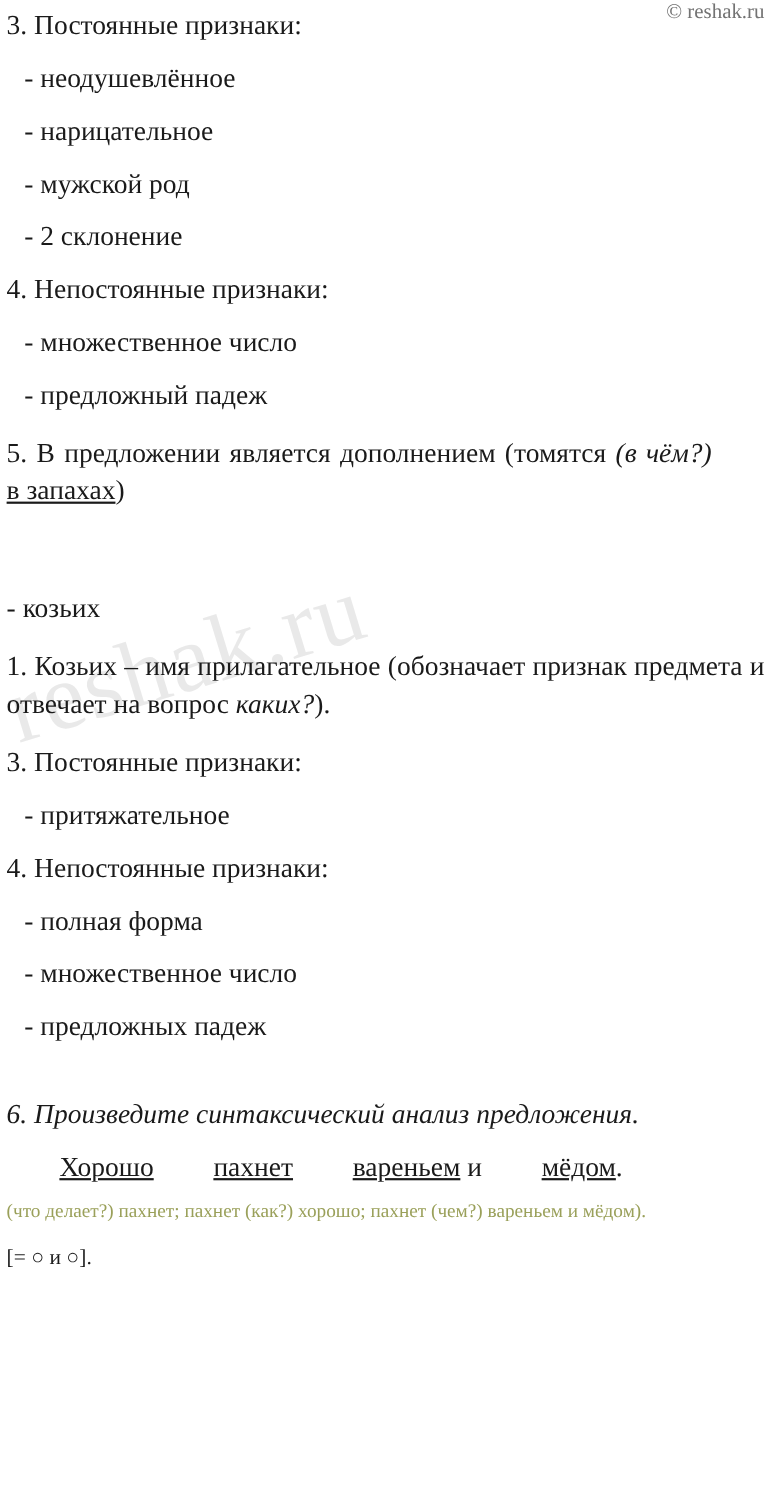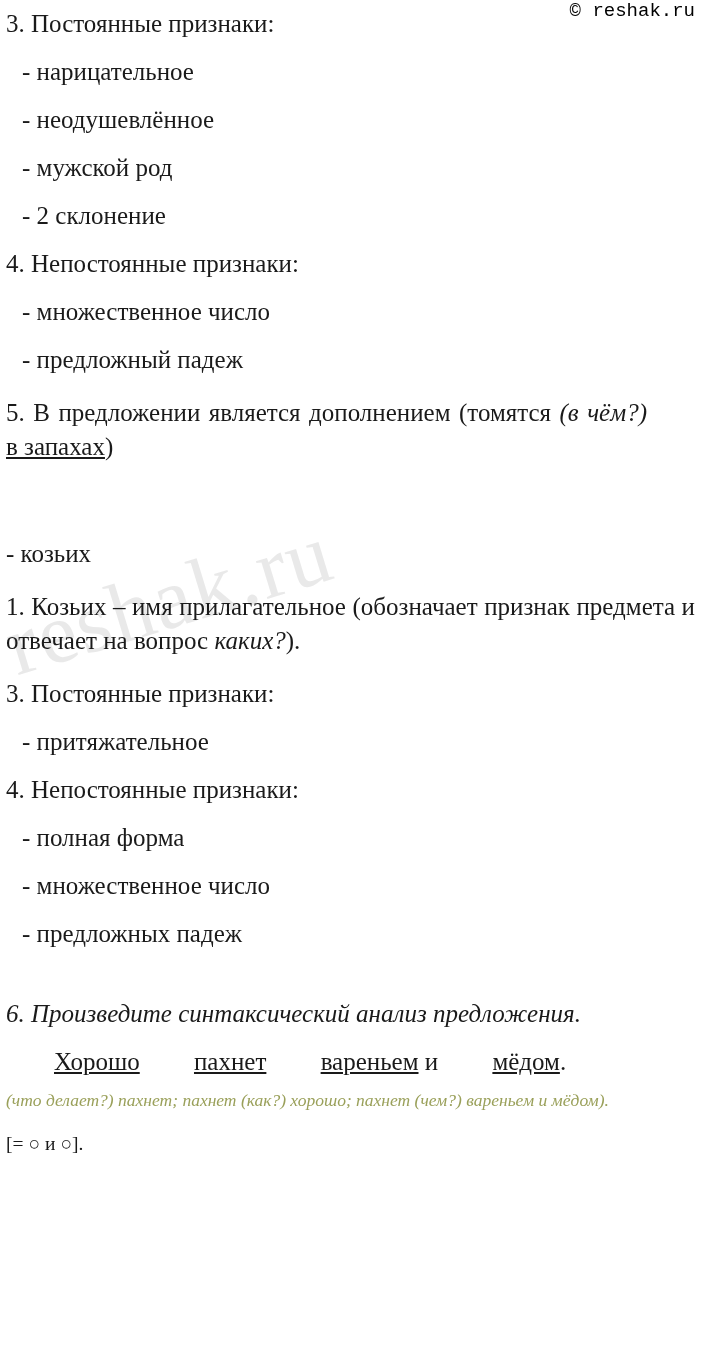--- a/index.html
+++ b/index.html
@@ -19,23 +19,23 @@
     position: relative;
     width: 701px;
     min-height: 1364px;
     padding: 0;
     box-sizing: border-box;
   }
   .watermark-corner {
     position: absolute;
     top: 0px;
     right: 6px;
-    font-family: Liberation Mono, monospace;
+    font-family: Liberation Serif, serif;
     font-size: 19px;
-    color: #000000;
+    color: #737373;
     white-space: nowrap;
     text-align: center;
   }
   .watermark-big {
     position: absolute;
     left: -6px;
     top: 600px;
     font-family: "Liberation Serif", serif;
     font-size: 86px;
     color: rgba(120, 120, 120, 0.16);
@@ -66,40 +66,39 @@
   .just-block {
     margin-top: 12px;
     margin-bottom: 12px;
   }
   .gap-lg { height: 54px; }
   .gap-md { height: 10px; }
   i, .ital { font-style: italic; margin-top: 32px; }
   .u { text-decoration: underline; margin-left: 48px; }
   .green-note {
     color: #9aa05a;
-    font-style: italic;
     font-size: 17.5px;
     line-height: 28px;
     text-align: justify;
   }
   .scheme { font-size: 19.5px; line-height: 40px; }
 </style>
 </head>
 <body>
 
 <div class="page">
 
   <div class="watermark-big">reshak.ru</div>
   <div class="watermark-corner">© reshak.ru</div>
 
   <div class="content">
 
     <p class="lvl0">3. Постоянные признаки:</p>
+    <p class="lvl1">- неодушевлённое</p>
     <p class="lvl1">- нарицательное</p>
-    <p class="lvl1">- неодушевлённое</p>
     <p class="lvl1">- мужской род</p>
     <p class="lvl1">- 2 склонение</p>
 
     <p class="lvl0">4. Непостоянные признаки:</p>
     <p class="lvl1">- множественное число</p>
     <p class="lvl1">- предложный падеж</p>
 
     <p class="just just-block"><span>5. В предложении является дополнением (томятся </span><i>(в чём?)</i><span class="u"> в запахах</span><span>)</span></p>
 
     <div class="gap-lg"></div>

